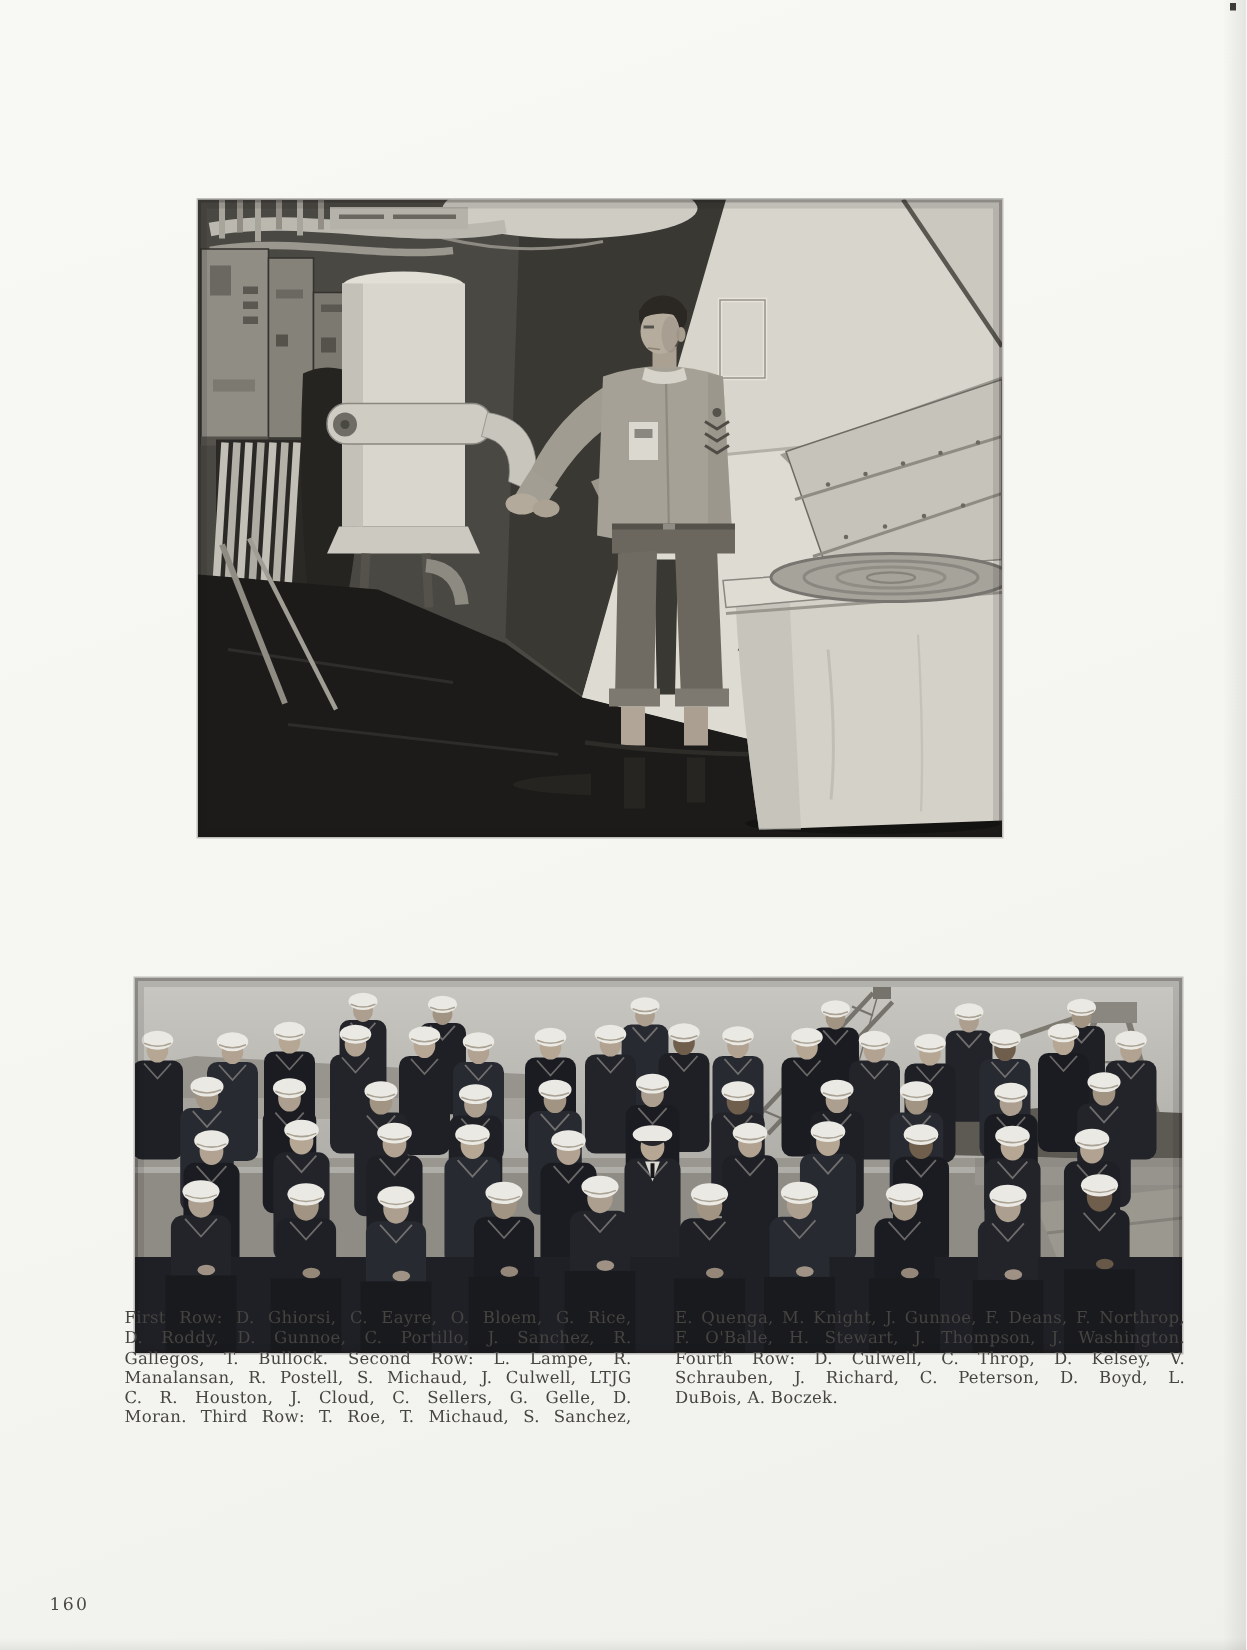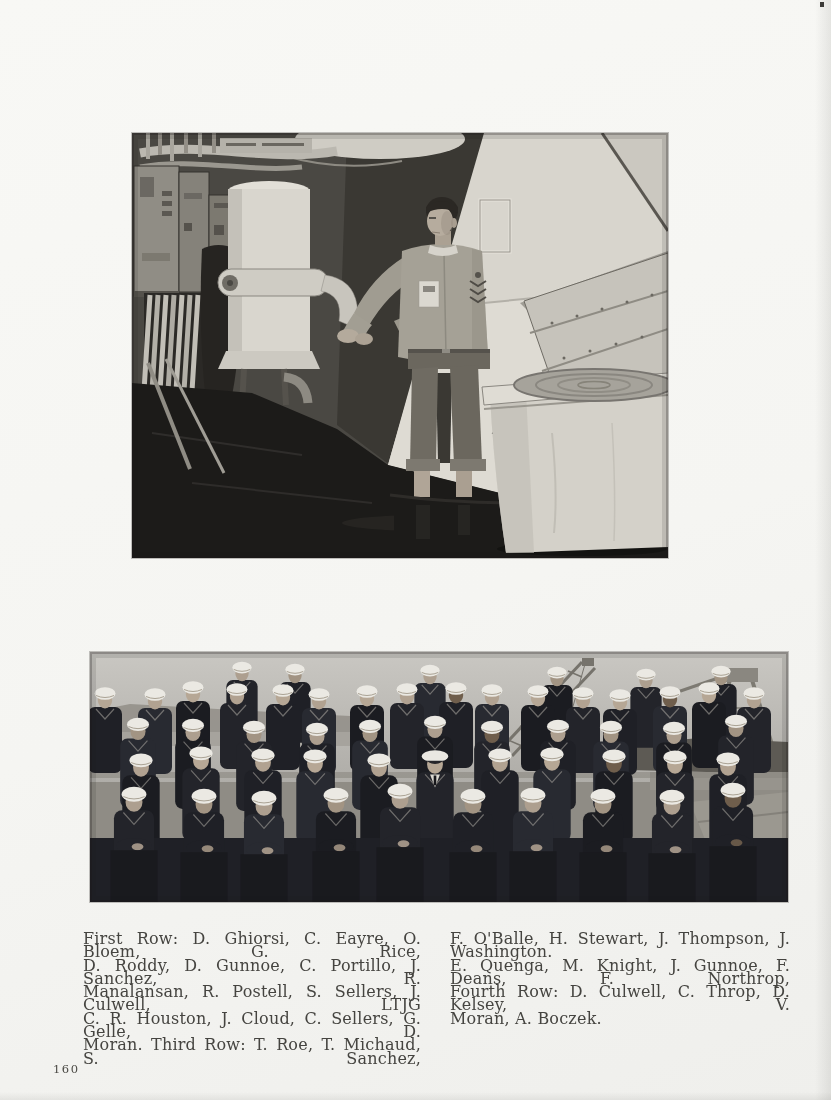--- a/index.html
+++ b/index.html
@@ -10,28 +10,28 @@
   }
   .edge-shade-right{position:absolute;top:0;right:0;width:16px;height:100%;
     background:linear-gradient(to right,rgba(0,0,0,0),rgba(95,95,90,.12));}
   .edge-shade-bottom{position:absolute;left:0;bottom:0;width:100%;height:8px;
     background:linear-gradient(to bottom,rgba(0,0,0,0),rgba(95,95,90,.10));}
   .speck{position:absolute;left:820px;top:2px;width:4px;height:5px;background:#3c3b38;}
   .photo{position:absolute;box-shadow:0 0 0 1px rgba(45,43,40,.28), inset 0 0 12px rgba(30,29,27,.2);}
   .photo svg{display:block;}
   #topPhoto{left:132px;top:133px;width:536px;height:425px;}
   #groupPhoto{left:90px;top:652px;width:698px;height:250px;}
-  .caption{position:absolute;top:932px;font-size:16px;line-height:13.3px;
+  .caption{position:absolute;top:872px;font-size:11px;line-height:13.3px;
     color:#454440;letter-spacing:.2px;}
   .caption .ln{text-align:justify;text-align-last:justify;white-space:normal;}
   .caption .ln.last{text-align-last:left;}
   #capLeft{left:83px;width:338px;}
   #capRight{left:450px;width:340px;}
   #pageNum{position:absolute;left:33px;top:1062px;font-size:11.5px;
-    letter-spacing:1.5px;color:#4a4944;margin-left:20px;}
+    letter-spacing:1.5px;color:#4a4944;}
 </style>
 </head>
 <body>
 
 <div class="page">
 
   <div class="photo" id="topPhoto">
     <svg viewBox="0 0 536 425" width="536" height="425">
 
       <rect width="536" height="425" fill="#4a4843"></rect>
@@ -646,29 +646,31 @@
         </g>
 
       <rect x="1" y="1" width="696" height="248" fill="none" stroke="rgba(25,24,22,.35)" stroke-width="2"></rect>
       <rect x="4" y="4" width="690" height="242" fill="none" stroke="rgba(25,24,22,.12)" stroke-width="4"></rect>
     </svg>
   </div>
 
   <div class="caption" id="capLeft">
     <div class="ln">First Row:  D. Ghiorsi, C. Eayre, O. Bloem, G. Rice,</div>
     <div class="ln">D. Roddy, D. Gunnoe, C. Portillo, J. Sanchez, R.</div>
-    <div class="ln">Manalansan, R. Postell, S. Sellers, J. Culwell, LTJG</div>
+    <div class="ln">Gallegos, T. Bullock.  Second Row:  L. Lampe, R.</div>
+    <div class="ln">Manalansan, R. Postell, S. Michaud, J. Culwell, LTJG</div>
     <div class="ln">C. R. Houston, J. Cloud, C. Sellers, G. Gelle, D.</div>
     <div class="ln">Moran.  Third Row:  T. Roe, T. Michaud, S. Sanchez,</div>
   </div>
   <div class="caption" id="capRight">
+    <div class="ln">E. Quenga, M. Knight, J. Gunnoe, F. Deans, F. Northrop,</div>
     <div class="ln">F. O'Balle, H. Stewart, J. Thompson, J. Washington.</div>
-    <div class="ln">E. Quenga, M. Knight, J. Gunnoe, F. Deans, F. Northrop,</div>
     <div class="ln">Fourth Row:  D. Culwell, C. Throp, D. Kelsey, V.</div>
-    <div class="ln last">Moran, A. Boczek.</div>
+    <div class="ln">Schrauben, J. Richard, C. Peterson, D. Boyd, L.</div>
+    <div class="ln last">DuBois, A. Boczek.</div>
   </div>
 
   <div id="pageNum">160</div>
 
   <div class="edge-shade-right"></div>
   <div class="edge-shade-bottom"></div>
   <div class="speck"></div>
 </div>
 
 </body></html>

